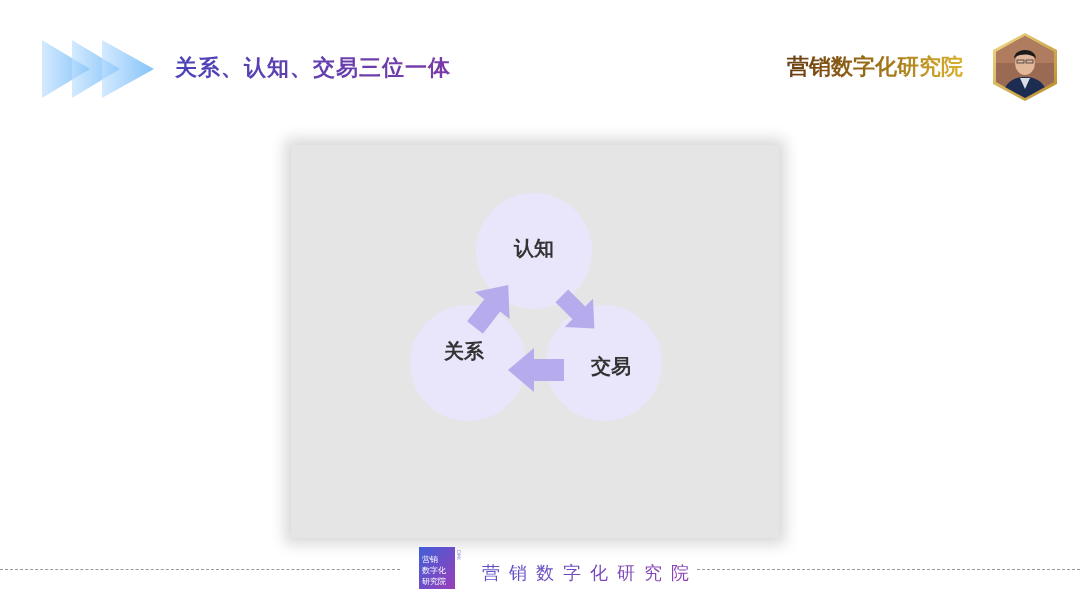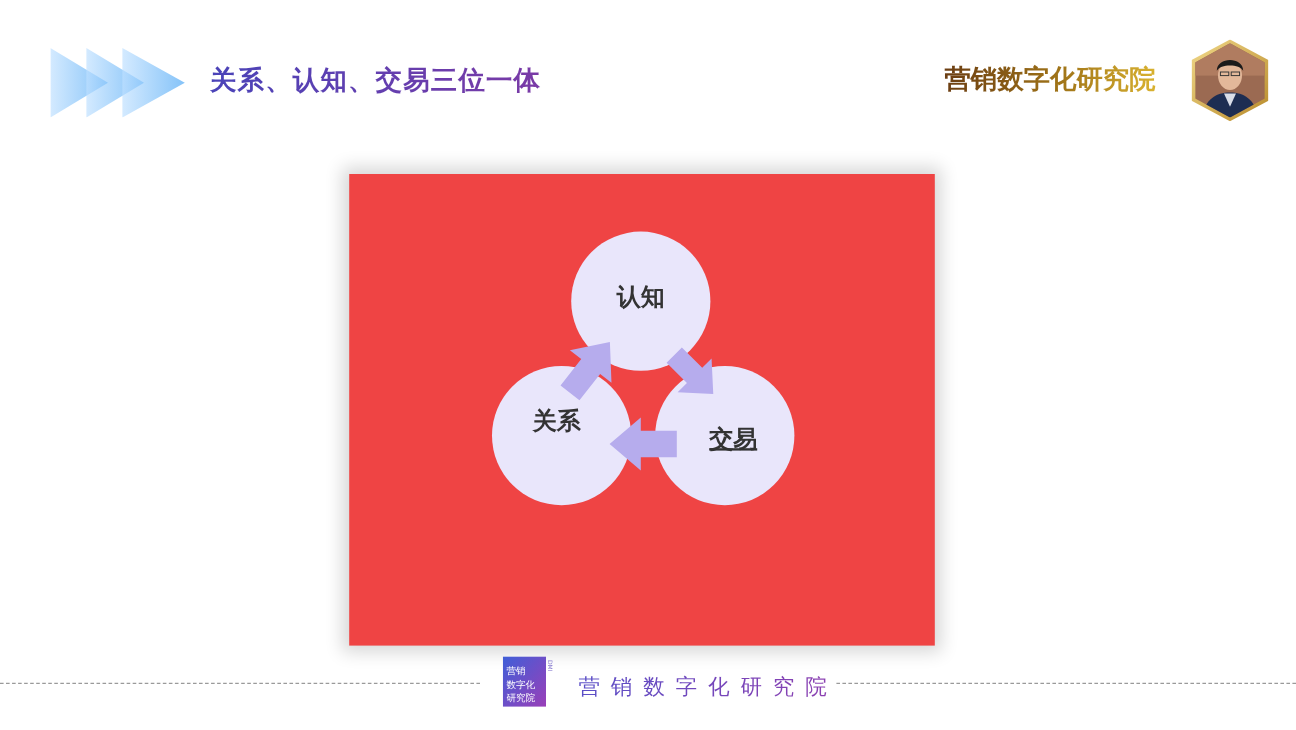--- a/index.html
+++ b/index.html
@@ -6,21 +6,21 @@
   body { width:1080px; height:608px; background:#ffffff; position:relative; overflow:hidden;
          font-family:"DejaVu Sans","Liberation Sans",sans-serif; }
   .chevrons { position:absolute; left:42px; top:40px; width:115px; height:58px; }
   .title { position:absolute; left:175px; top:48px; font-size:22px; font-weight:bold; letter-spacing:1px;
            color:#5b3fa8; background:linear-gradient(90deg,#4a43b8,#7a3aa6); -webkit-background-clip:text;
            background-clip:text; -webkit-text-fill-color:transparent; line-height:40px; }
   .brand { position:absolute; left:787px; top:52px; font-size:22px; font-weight:bold; line-height:30px;
            background:linear-gradient(90deg,#6b3d12,#a07418 55%,#d9b230); -webkit-background-clip:text;
            background-clip:text; -webkit-text-fill-color:transparent; color:#9a6c18; }
   .avatar { position:absolute; left:993px; top:33px; width:64px; height:68px; }
-  .card { position:absolute; left:291px; top:145px; width:488px; height:393px; background:#ef4444;
+  .card { position:absolute; left:291px; top:145px; width:488px; height:393px; background:#e5e5e5;
           box-shadow:0 0 14px 6px rgba(0,0,0,0.16);text-align:center; }
   .diagram { position:absolute; left:0; top:0; width:488px; height:329px; }
   .label { position:absolute; font-size:20px; font-weight:bold; color:#333333; transform:translate(-50%,-50%); white-space:nowrap; }
   .footer-line { position:absolute; top:569px; height:0; border-top:1px dashed #9a9a9a; }
   .logo { position:absolute; left:419px; top:547px; width:42px; height:42px; }
   .footer-text { position:absolute; left:482px; top:562px; font-size:18px; letter-spacing:9px; line-height:22px;
                  background:linear-gradient(90deg,#5a4fc7,#8d3fb0); -webkit-background-clip:text;
                  background-clip:text; -webkit-text-fill-color:transparent; color:#6c4fc0; }
 </style>
 </head>
@@ -77,21 +77,21 @@
 
     <g transform="translate(245,225) rotate(180)">
       <polygon points="-28,-11 2,-11 2,-22 28,0 2,22 2,11 -28,11" fill="#b6aced"></polygon>
     </g>
 
     <g transform="translate(200,162) rotate(-52)">
       <polygon points="-26,-10 2,-10 2,-22 28,0 2,22 2,10 -26,10" fill="#b6aced"></polygon>
     </g>
   </svg>
   <div class="label" style="left:243px; top:103px;">认知</div>
-  <div class="label" style="left:320px; top:221px;text-decoration:underline;">交易</div>
+  <div class="label" style="left:320px; top:221px;">交易</div>
   <div class="label" style="left:173px; top:206px;">关系</div>
 </div>
 
 <div class="footer-line" style="left:0; width:400px;"></div>
 <div class="footer-line" style="left:697px; width:383px;"></div>
 
 <svg class="logo" viewBox="0 0 42 42">
   <defs>
     <linearGradient id="lg" x1="0" x2="1" y1="0" y2="1">
       <stop offset="0" stop-color="#3f5fd8"></stop>

